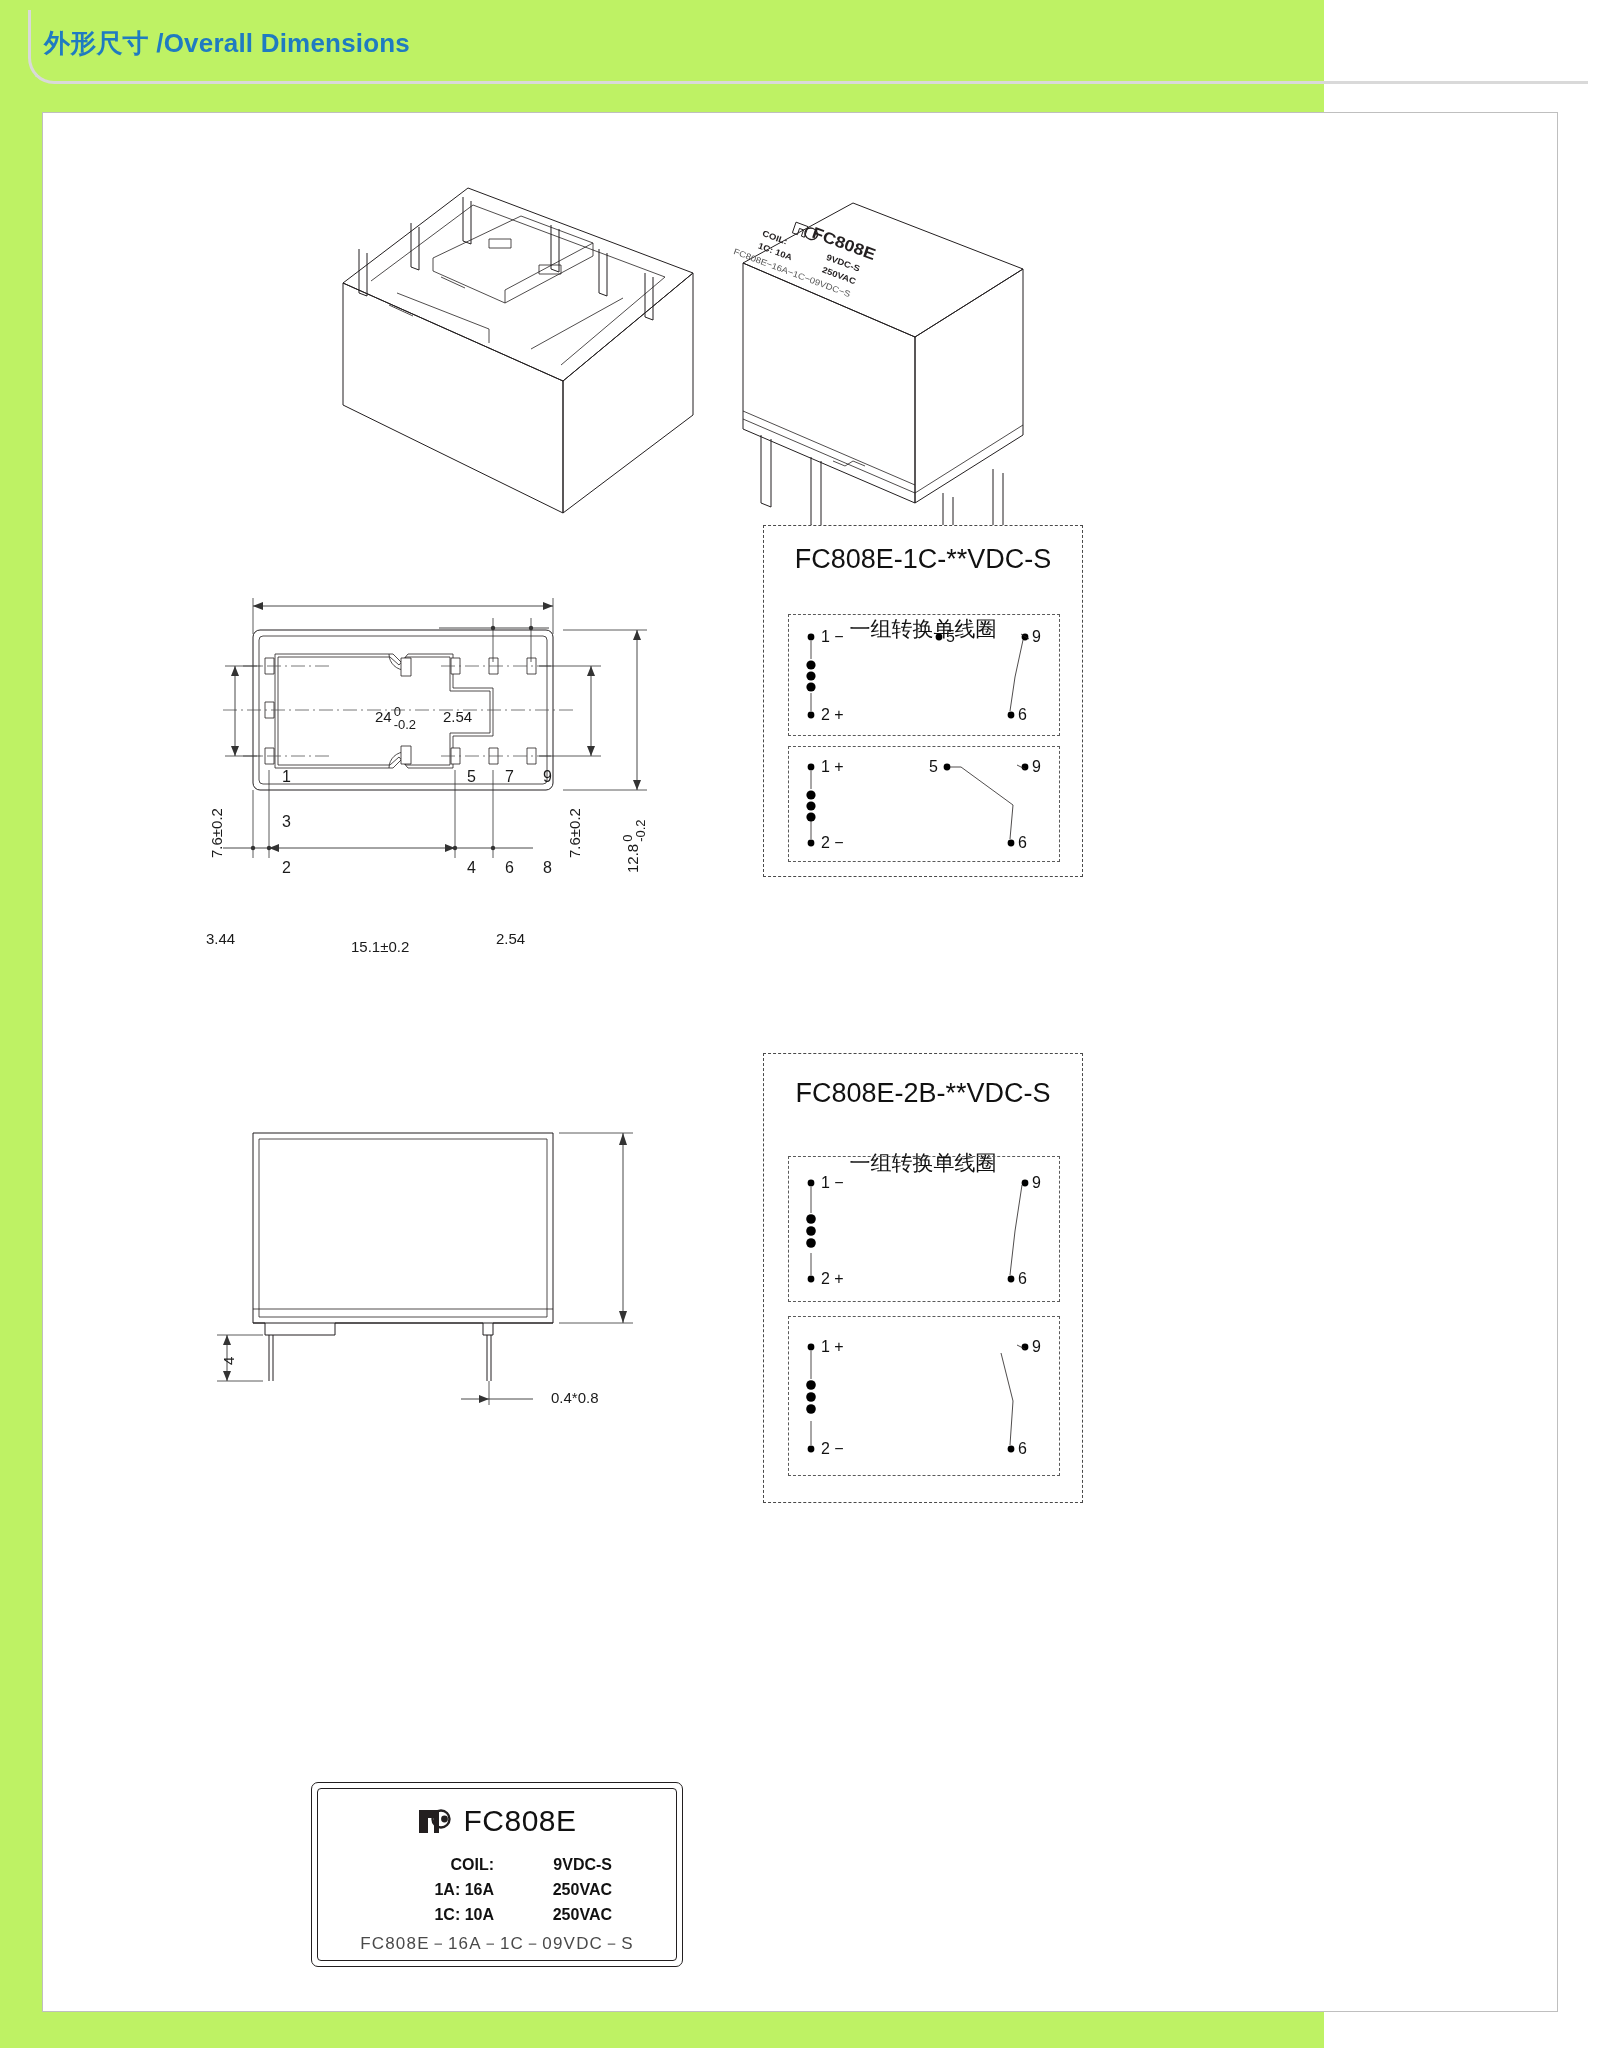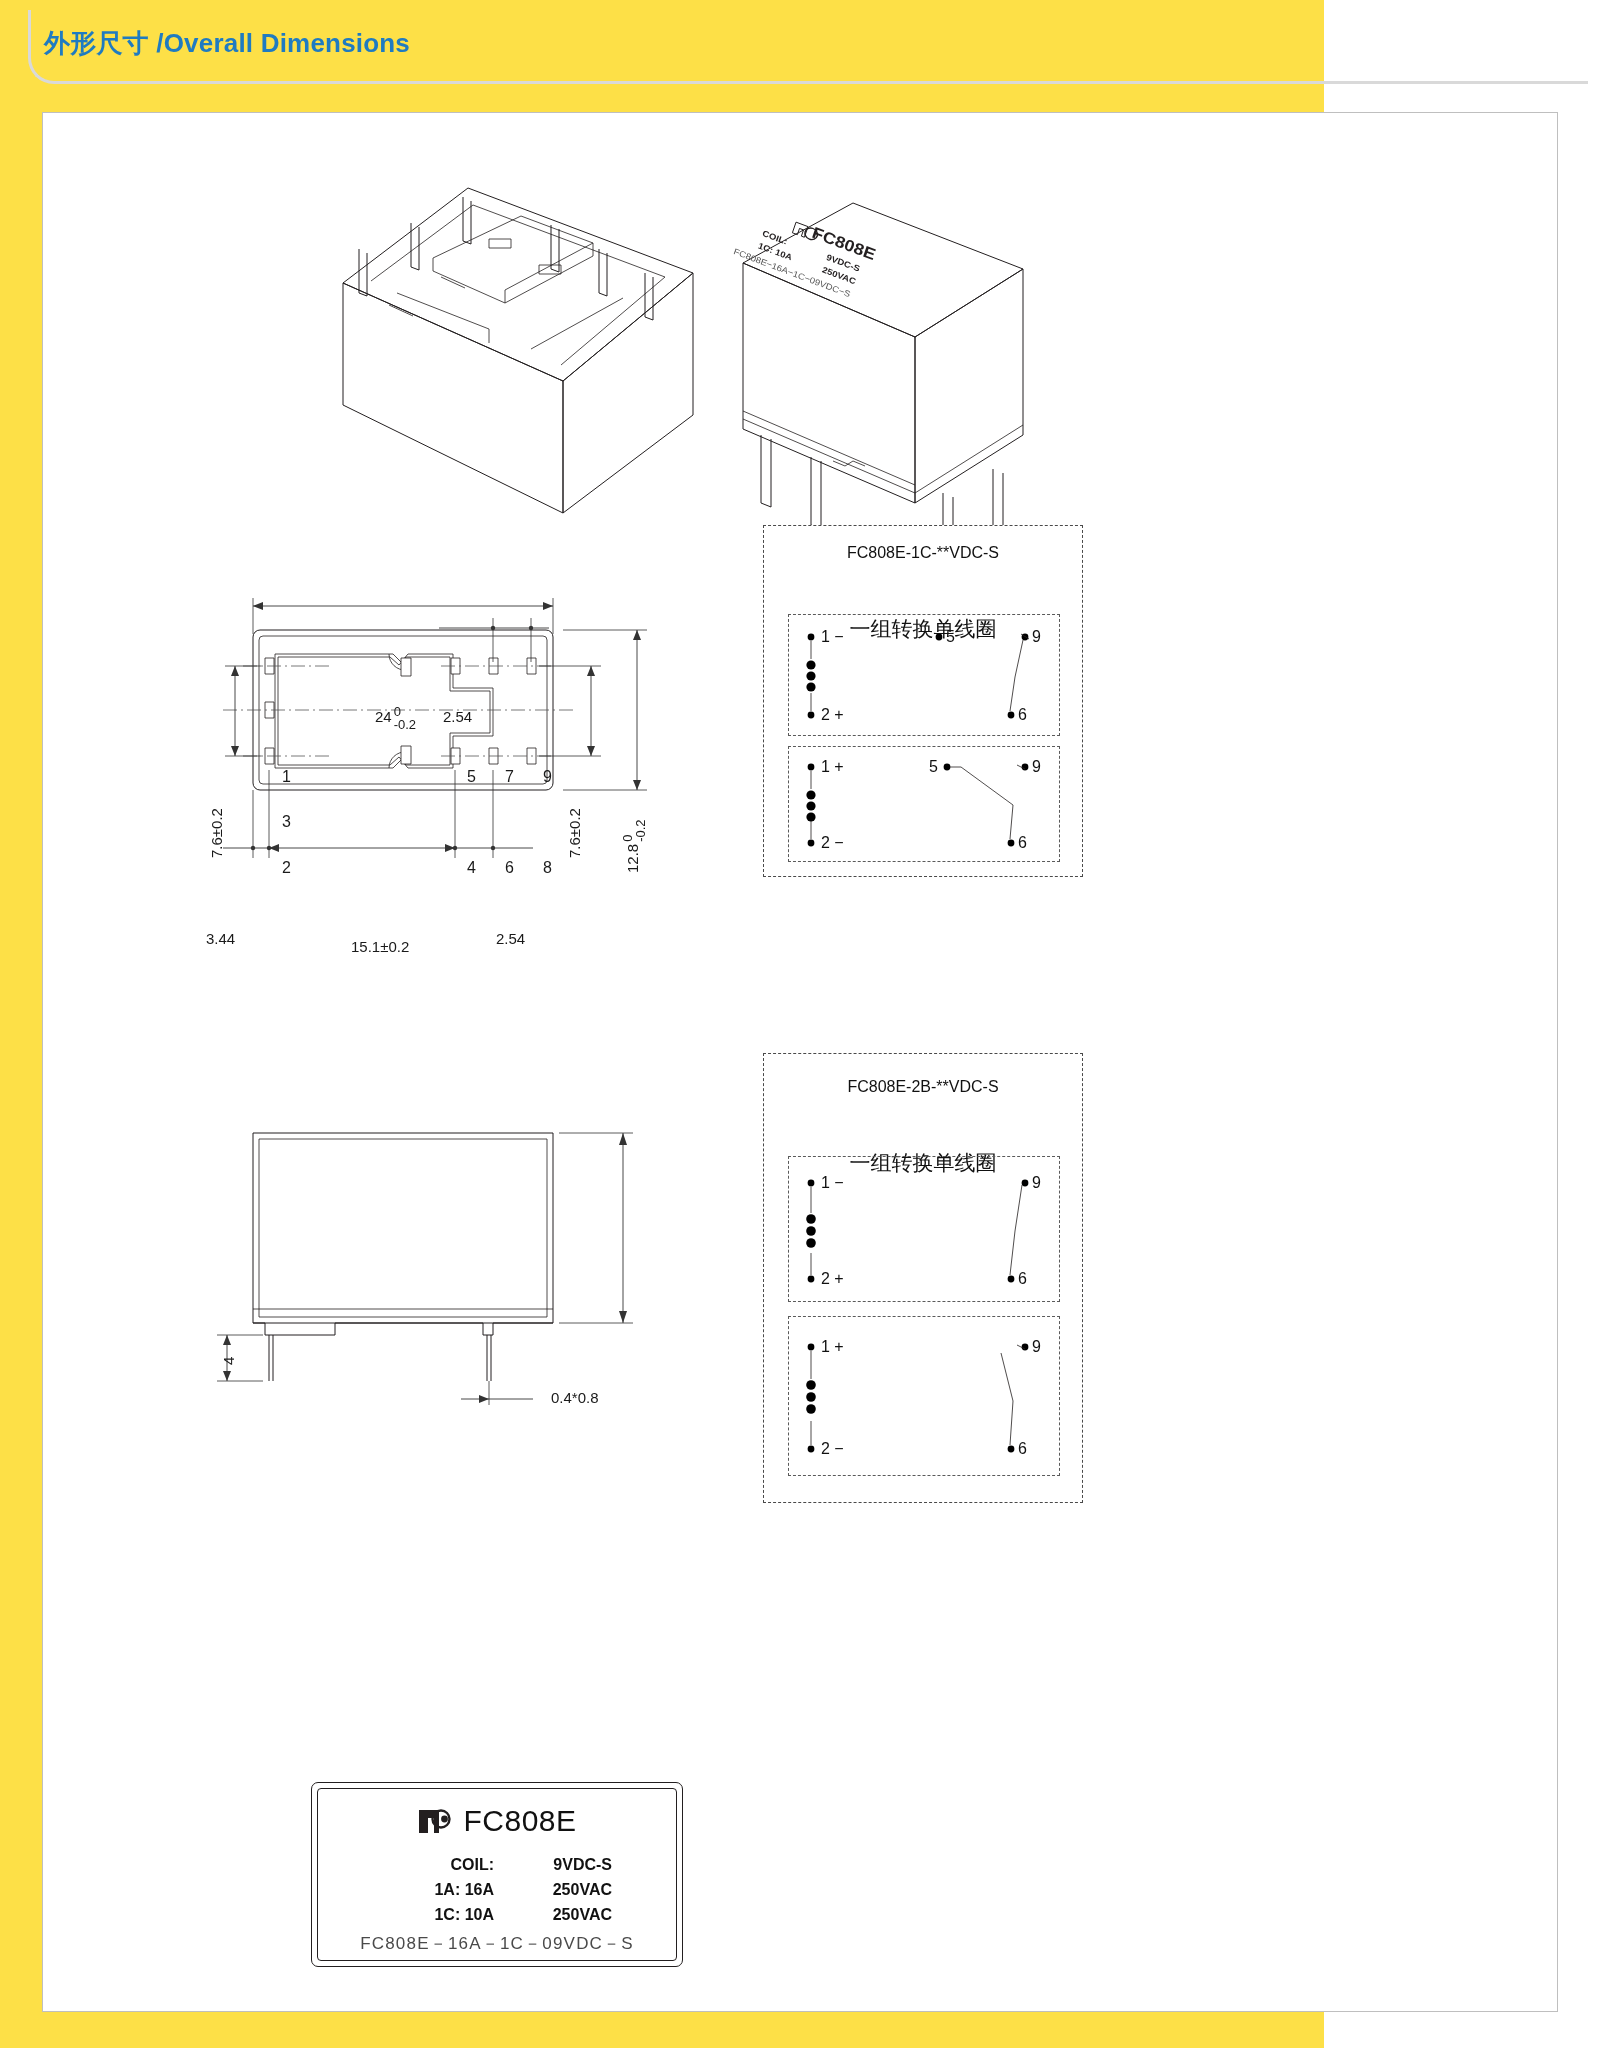--- a/index.html
+++ b/index.html
@@ -5,21 +5,21 @@
   * { box-sizing: border-box; margin: 0; padding: 0; }
   html, body {
     width: 1600px; height: 2048px;
     background: #ffffff;
     font-family: "Liberation Sans", sans-serif;
     overflow: hidden;
   }
   #page {
     position: relative;
     width: 1324px; height: 2048px;
-    background: #fde047;
+    background: #bef264;
   }
 
   
   .header-band {
     position: absolute;
     left: 0; top: 0;
     width: 1600px; height: 88px;
   }
   .header-rule {
     position: absolute;
@@ -100,21 +100,21 @@
   
   .sch-panel {
     position: absolute;
     border: 1.4px dashed #4a4a4a;
     background: #fff;
   }
   .sch-title {
     position: absolute;
     width: 100%;
     text-align: center;
-    font-size: 16px;
+    font-size: 27px;
     color: #111;
     white-space: nowrap;
   }
   .sch-title.cn { font-family: "DejaVu Sans", sans-serif; font-size: 21px; margin-top: 41px; }
   .sch-sub {
     position: absolute;
     border: 1.2px dashed #5a5a5a;
   }
   .sch-lbl {
     position: absolute;

